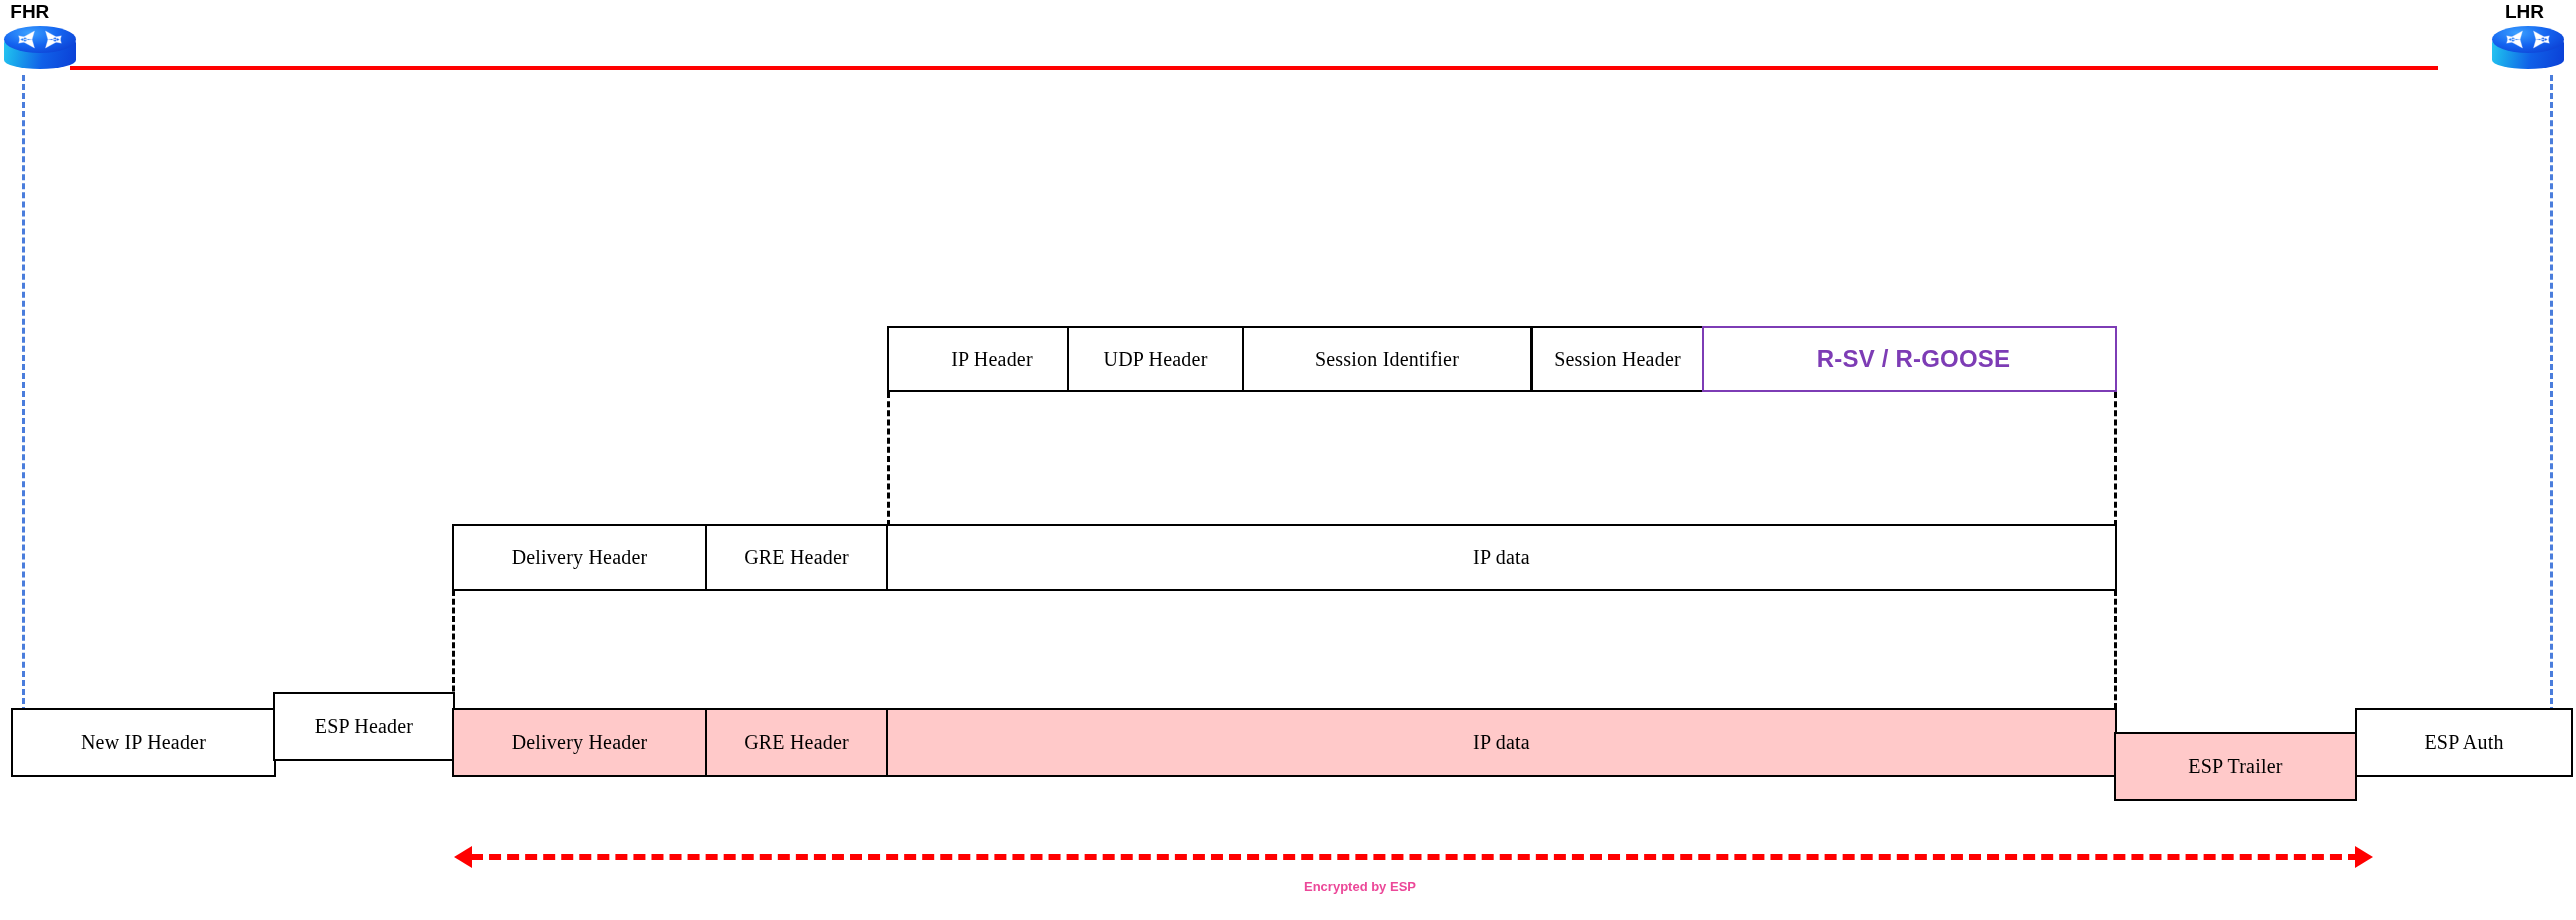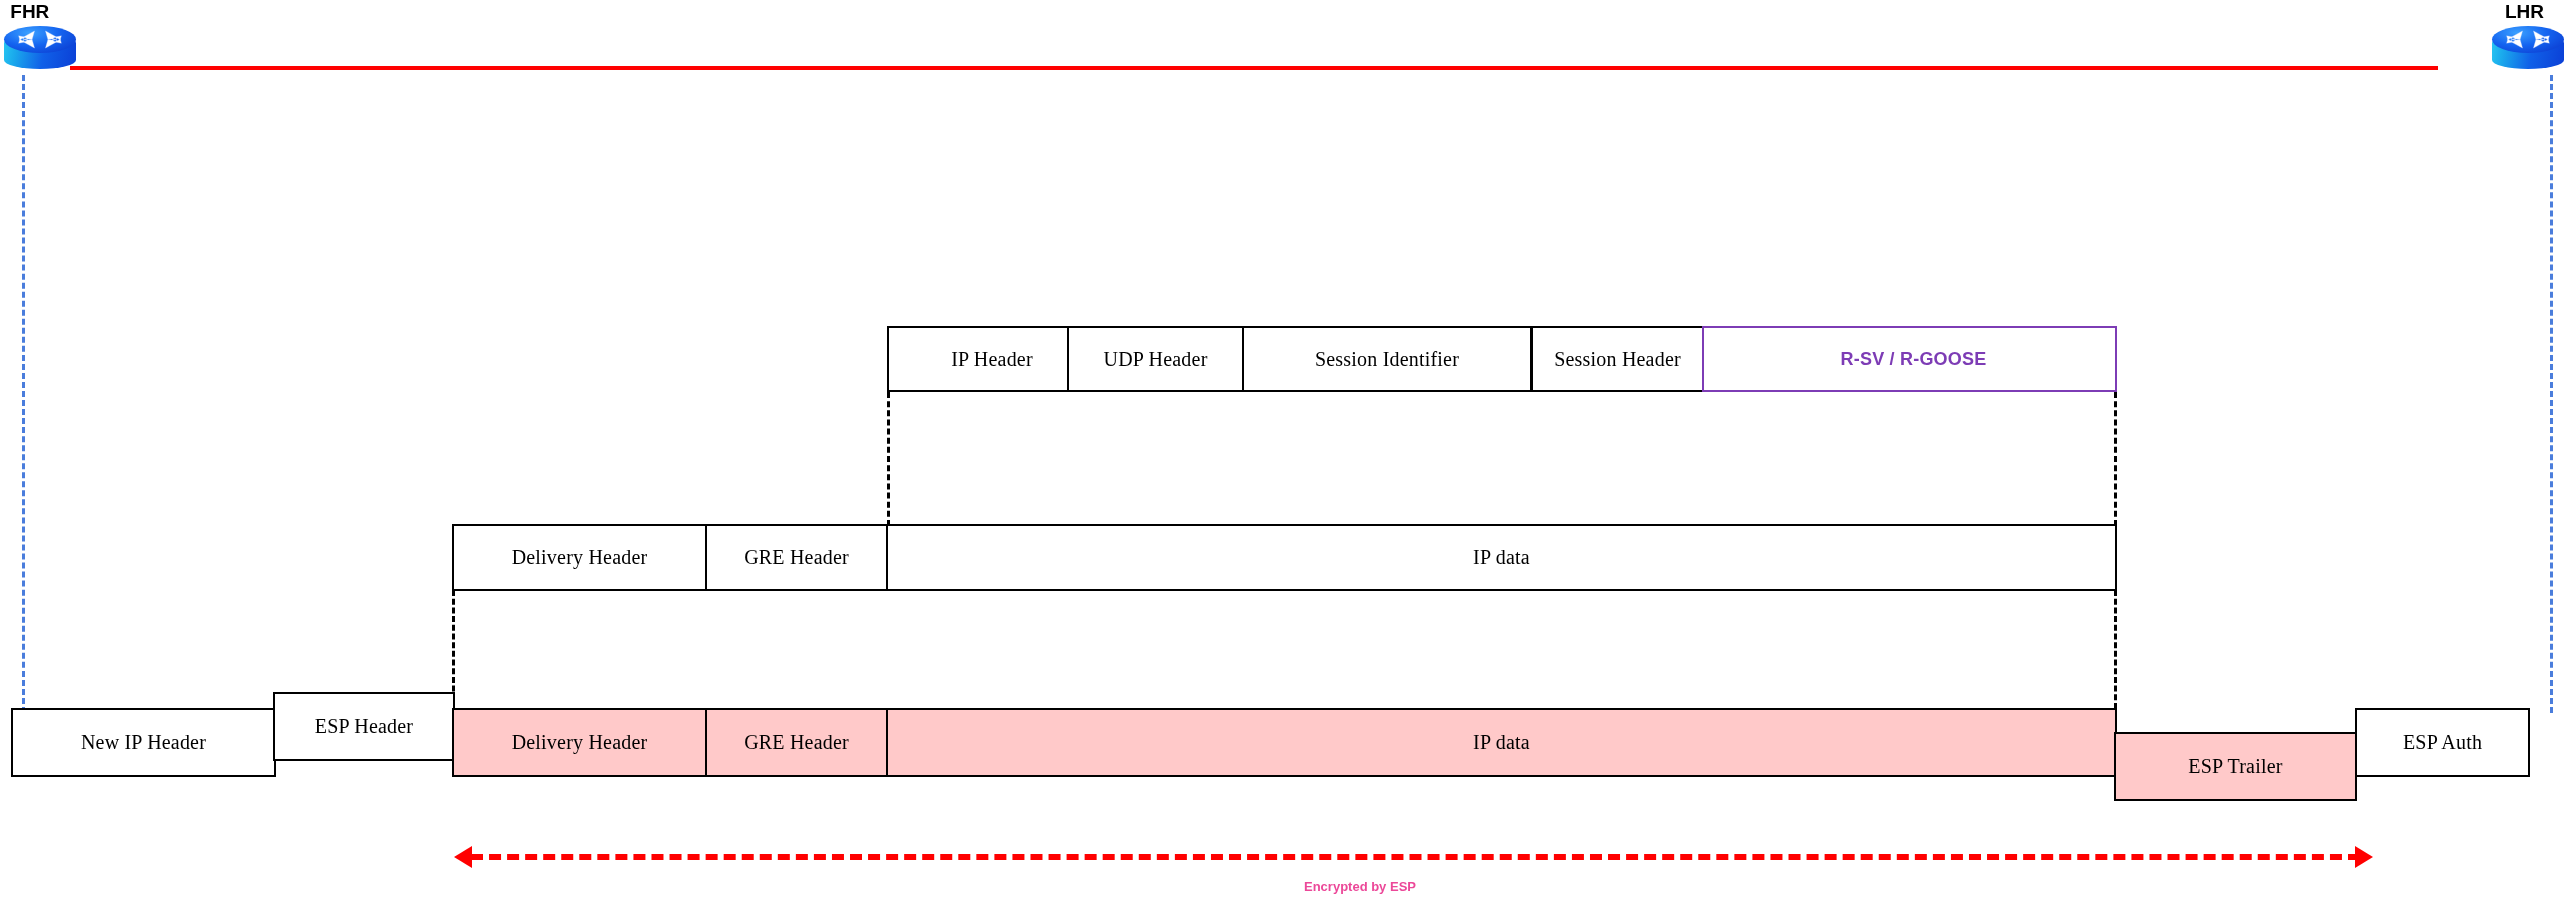--- a/index.html
+++ b/index.html
@@ -99,21 +99,21 @@
     letter-spacing: 0.2px;
   }
   .field.pink {
     background: #ffc9c9;
   }
   .field.purple {
     border-color: #7d3cb5;
     color: #7d3cb5;
     font-family: "Liberation Sans", "DejaVu Sans", sans-serif;
     font-weight: bold;
-    font-size: 18px;
+    font-size: 24px;
     padding-left: 8px;
   }
 
   
   .esp-span {
     position: absolute;
     height: 0;
     border-top: 6.7px dashed #ff0000;
   }
   .arrow-head {
@@ -198,21 +198,21 @@
     <div class="field" style="left:886px; top:524px; width:1231px; height:67px;">IP data</div>
   </div>
 
   <div class="row" style="left:0; top:0;">
     <div class="field" style="left:11px; top:708px; width:265px; height:69px;">New IP Header</div>
     <div class="field" style="left:273px; top:692px; width:182px; height:69px;">ESP Header</div>
     <div class="field pink" style="left:452px; top:708px; width:255px; height:69px;">Delivery  Header</div>
     <div class="field pink" style="left:705px; top:708px; width:183px; height:69px;">GRE Header</div>
     <div class="field pink" style="left:886px; top:708px; width:1231px; height:69px;">IP data</div>
     <div class="field pink" style="left:2114px; top:732px; width:243px; height:69px;">ESP Trailer</div>
-    <div class="field" style="left:2355px; top:708px; width:175px; height:69px;">ESP Auth</div>
+    <div class="field" style="left:2355px; top:708px; width:218px; height:69px;">ESP Auth</div>
   </div>
 
   <div class="arrow-head left" style="left:454px; top:846px;"></div>
   <div class="esp-span" style="left:471px; top:854px; width:1889px;"></div>
   <div class="arrow-head right" style="left:2355px; top:846px;"></div>
 
   <div class="esp-label" style="left:1304px; top:879px;">Encrypted by ESP</div>
 
 </div>
 

